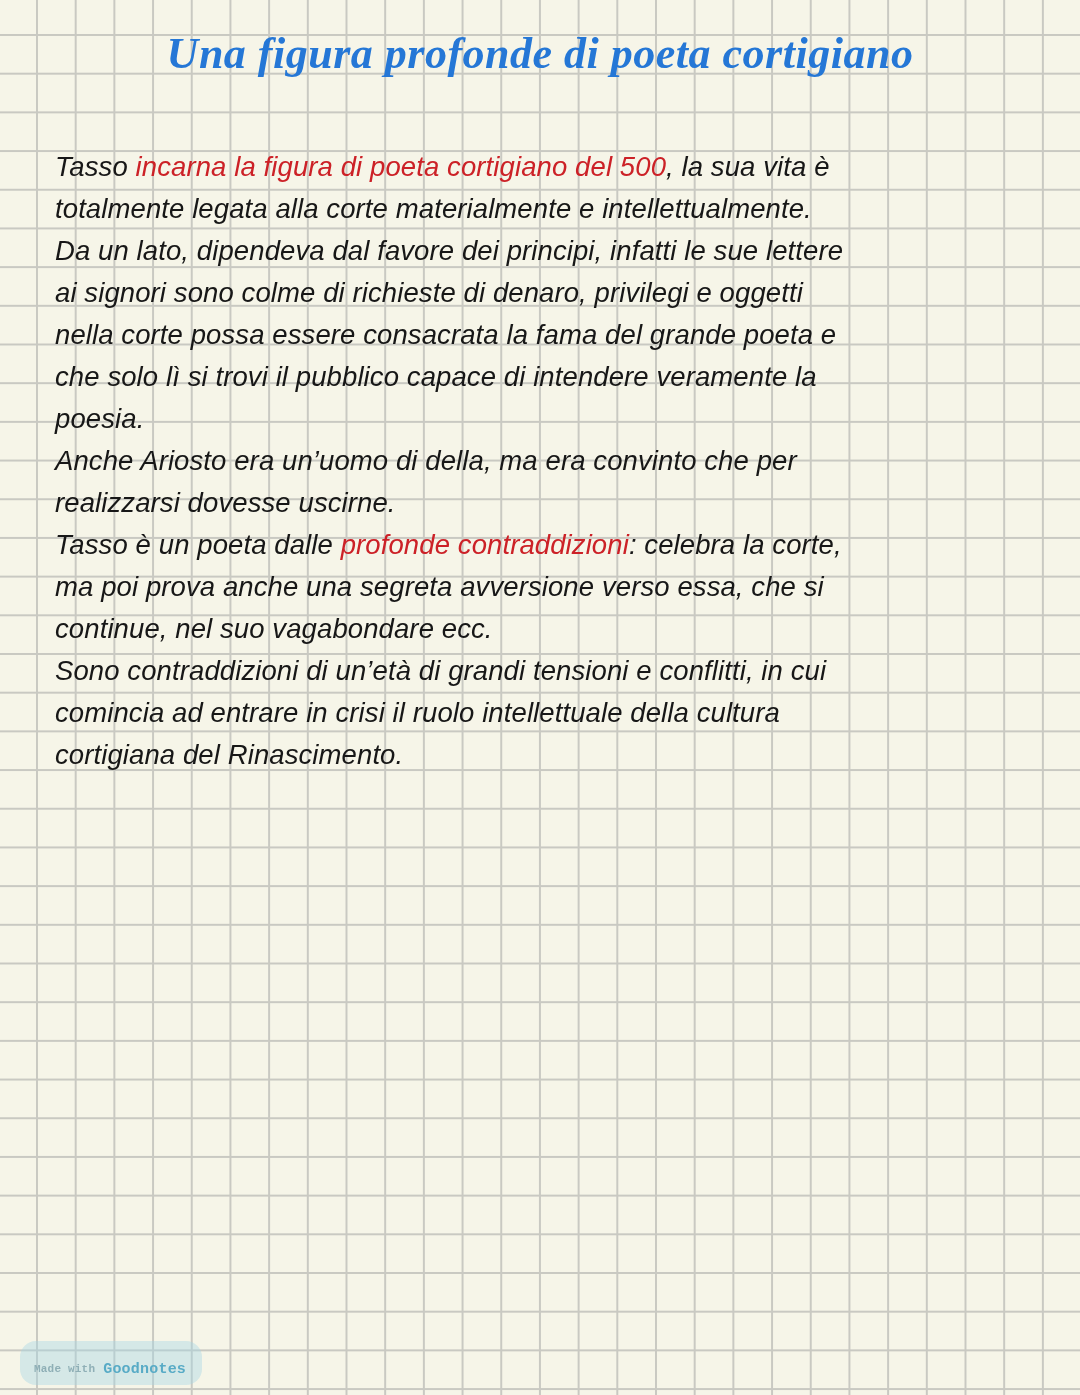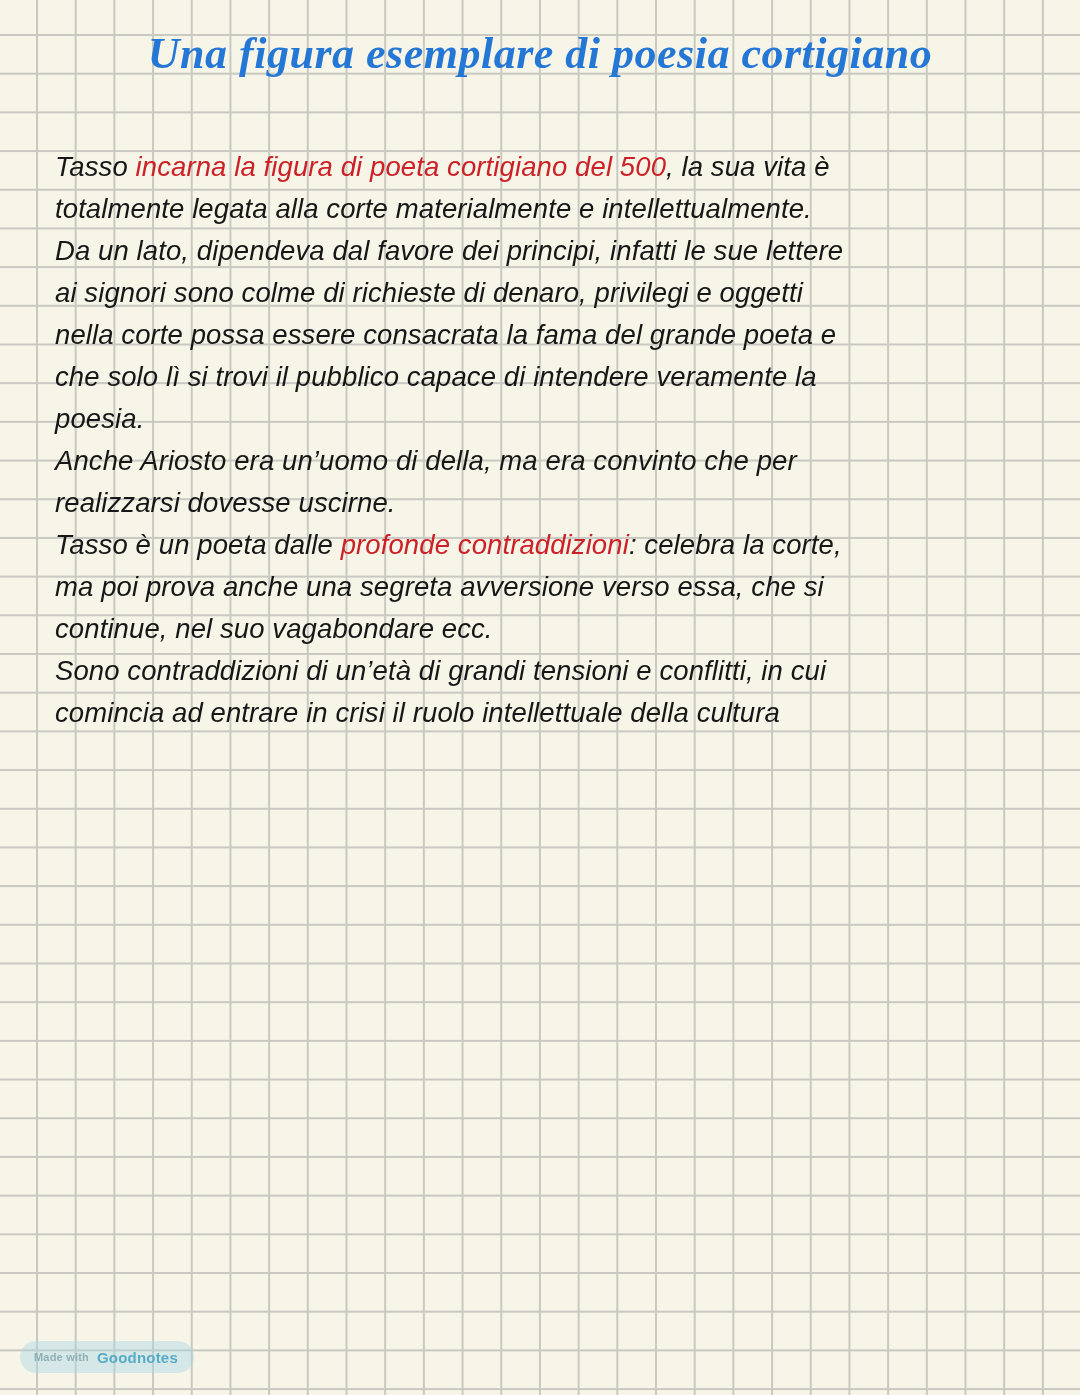--- a/index.html
+++ b/index.html
@@ -39,58 +39,60 @@
     color:#171717;
     letter-spacing:0.1px;
   }
   .note-line{white-space:nowrap;}
   .seg-ink{color:#171717;}
   .seg-red{color:#cc2127;}
   .watermark{
     position:absolute;
     left:20px;top:1341px;
     height:32px;
-    padding:0 16px 0 14px;
+    padding:12px 16px 0 14px;
     display:flex;
     align-items:center;
     gap:8px;
     background:rgba(168,214,228,0.42);
     border-radius:16px;
+    font-family:Liberation Mono, monospace;
   }
   .made-with{
     font-size:11px;
     font-weight:700;
     color:#8fafb6;
     letter-spacing:0.2px;
   }
   .brand{
     font-size:15px;
     font-weight:700;
     color:#58abc6;
     letter-spacing:0.2px;
   }
 </style>
 </head>
 <body>
 
-<div class="page-title">Una figura esemplare di poesia cortigiano</div>
+<div class="page-title">Una figura profonde di poeta cortigiano</div>
 
 <div class="note-body">
     <div class="note-line"><span class="seg-ink">Tasso </span><span class="seg-red">incarna la figura di poeta cortigiano del 500</span><span class="seg-ink">, la sua vita è</span></div>
     <div class="note-line"><span class="seg-ink">totalmente legata alla corte materialmente e intellettualmente.</span></div>
     <div class="note-line"><span class="seg-ink">Da un lato, dipendeva dal favore dei principi, infatti le sue lettere</span></div>
     <div class="note-line"><span class="seg-ink">ai signori sono colme di richieste di denaro, privilegi e oggetti</span></div>
     <div class="note-line"><span class="seg-ink">nella corte possa essere consacrata la fama del grande poeta e</span></div>
     <div class="note-line"><span class="seg-ink">che solo lì si trovi il pubblico capace di intendere veramente la</span></div>
     <div class="note-line"><span class="seg-ink">poesia.</span></div>
     <div class="note-line"><span class="seg-ink">Anche Ariosto era un’uomo di della, ma era convinto che per</span></div>
     <div class="note-line"><span class="seg-ink">realizzarsi dovesse uscirne.</span></div>
     <div class="note-line"><span class="seg-ink">Tasso è un poeta dalle </span><span class="seg-red">profonde contraddizioni</span><span class="seg-ink">: celebra la corte,</span></div>
     <div class="note-line"><span class="seg-ink">ma poi prova anche una segreta avversione verso essa, che si</span></div>
     <div class="note-line"><span class="seg-ink">continue, nel suo vagabondare ecc.</span></div>
     <div class="note-line"><span class="seg-ink">Sono contraddizioni di un’età di grandi tensioni e conflitti, in cui</span></div>
     <div class="note-line"><span class="seg-ink">comincia ad entrare in crisi il ruolo intellettuale della cultura</span></div>
+    <div class="note-line"><span class="seg-ink">cortigiana del Rinascimento.</span></div>
   </div>
 
 <div class="watermark">
   <span class="made-with">Made with</span>
   <span class="brand">Goodnotes</span>
 </div>
 
 </body></html>

